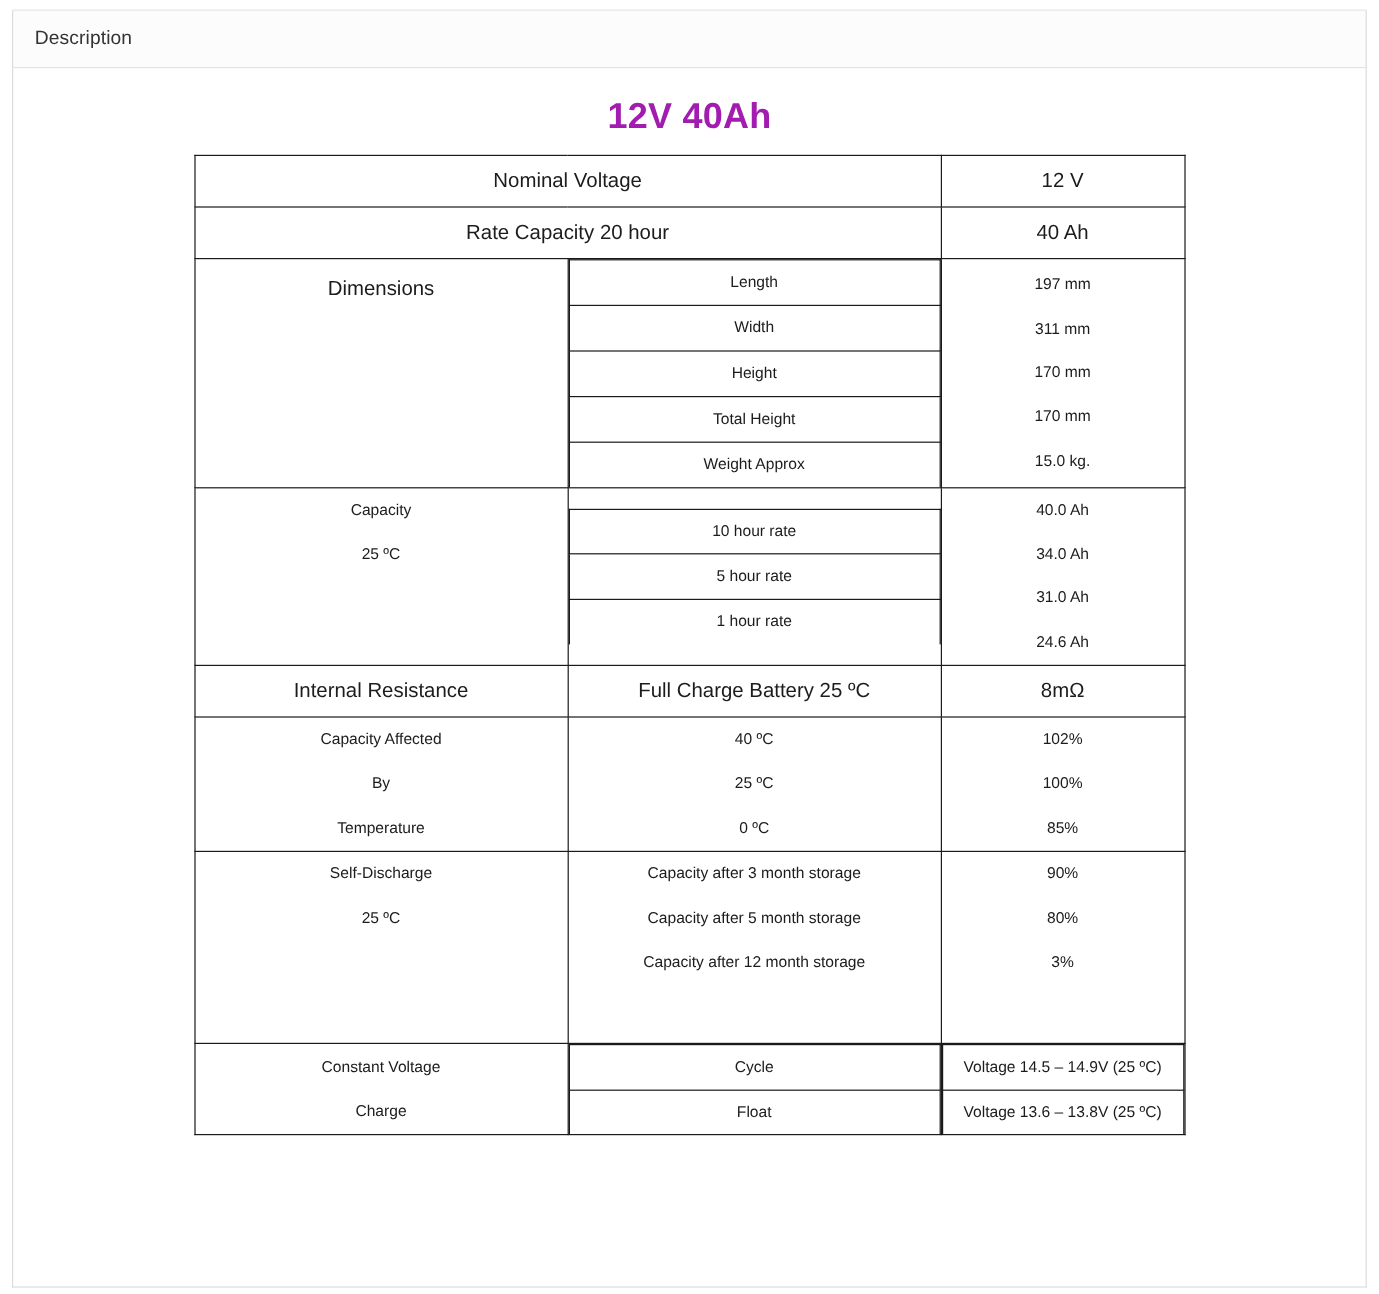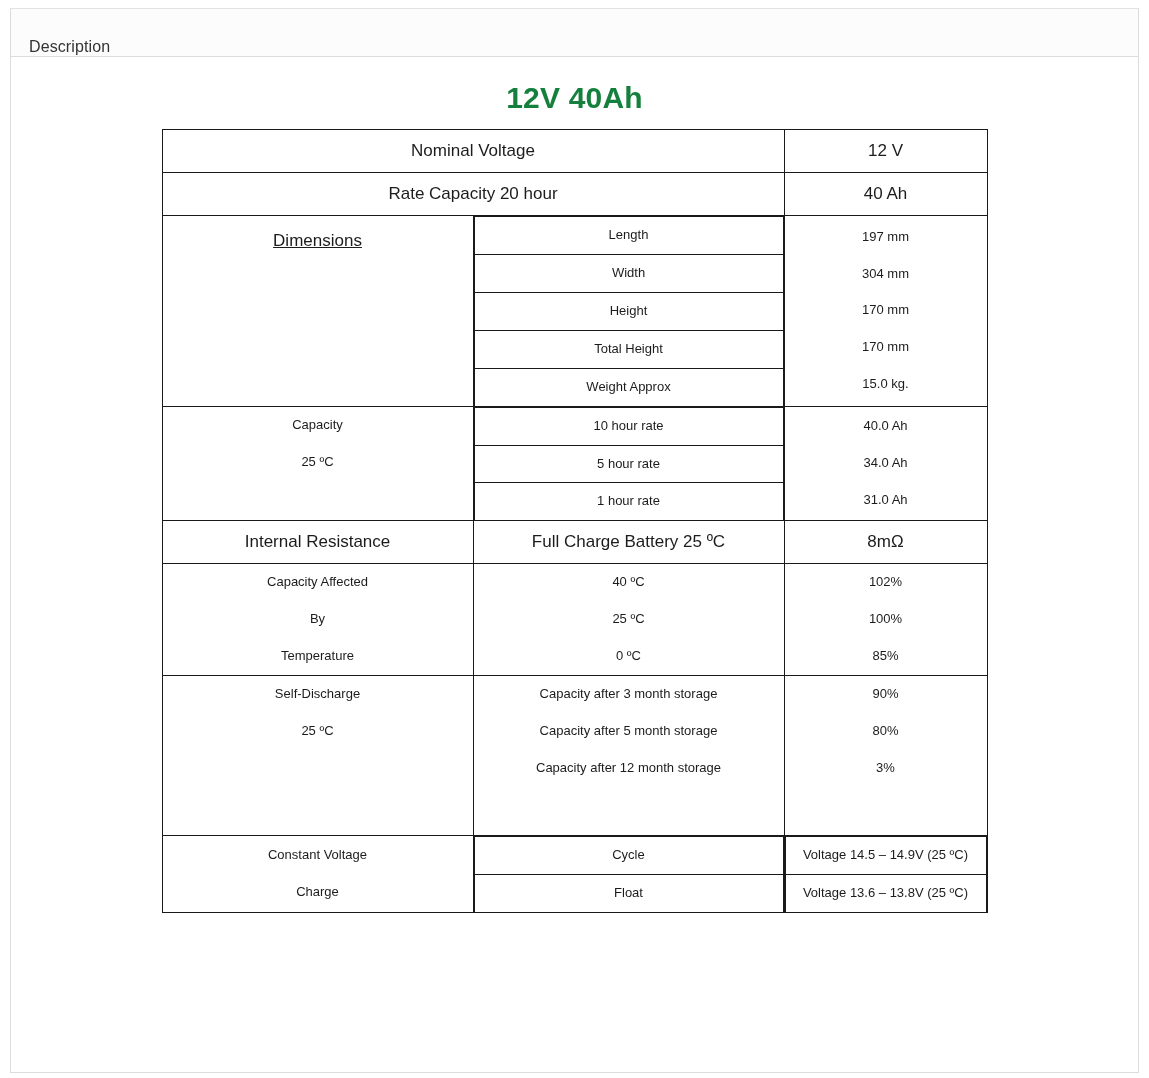--- a/index.html
+++ b/index.html
@@ -22,21 +22,21 @@
     border-bottom: 1px solid #e2e2e2;
     margin: 0 10px 0 10px;
   }
   .tab-bar {
     margin: 0 10px;
     border: 1px solid #dcdcdc;
     border-top: none;
     background: #fcfcfc;
     height: 48px;
     display: flex;
-    align-items: flex-end;
+    align-items: center;
     box-sizing: border-box;
   }
   .tab-label {
     font-size: 16px;
     color: #333333;
     padding-left: 18px;
     letter-spacing: .1px;
   }
   .content-panel {
     margin: 0 10px;
@@ -45,21 +45,21 @@
     background: #ffffff;
     box-sizing: border-box;
     height: 1016px;
     overflow: hidden;
     padding-top: 18px;
   }
   .doc-title {
     text-align: center;
     font-size: 30px;
     font-weight: bold;
-    color: #15803d;
+    color: #a21caf;
     margin: 6px 0 14px 0;
     letter-spacing: .2px;
   }
   table.spec {
     border-collapse: collapse;
     width: 826px;
     margin: 0 auto;
     table-layout: fixed;
   }
   table.spec td {
@@ -125,21 +125,21 @@
           <td colspan="2">Nominal Voltage</td>
           <td class="val-col">12 V</td>
         </tr>
 
         <tr>
           <td colspan="2">Rate Capacity 20 hour</td>
           <td class="val-col">40 Ah</td>
         </tr>
 
         <tr>
-          <td class="label-col" style="vertical-align:top; padding-top:14px;text-decoration:underline;">Dimensions</td>
+          <td class="label-col" style="vertical-align:top; padding-top:14px;">Dimensions</td>
           <td class="mid-col stack-cell">
             <table class="sub-table">
               <tbody>
                   <tr>
                     <td class="line">Length</td>
                   </tr>
               <tr>
                     <td class="line">Width</td>
                   </tr>
               <tr>
@@ -154,21 +154,21 @@
             </tbody>
               </table>
           </td>
           <td class="val-col stack-cell">
             <table class="sub-table">
               <tbody>
                   <tr>
                     <td class="line nb">197 mm</td>
                   </tr>
               <tr>
-                    <td class="line nb">304 mm</td>
+                    <td class="line nb">311 mm</td>
                   </tr>
               <tr>
                     <td class="line nb">170 mm</td>
                   </tr>
               <tr>
                     <td class="line nb">170 mm</td>
                   </tr>
               <tr>
                     <td class="line nb">15.0 kg.</td>
                   </tr>
@@ -201,20 +201,23 @@
             <table class="sub-table">
               <tbody>
                   <tr>
                     <td class="line nb">40.0 Ah</td>
                   </tr>
               <tr>
                     <td class="line nb">34.0 Ah</td>
                   </tr>
               <tr>
                     <td class="line nb">31.0 Ah</td>
+                  </tr>
+              <tr>
+                    <td class="line nb">24.6 Ah</td>
                   </tr>
             </tbody>
               </table>
           </td>
         </tr>
 
         <tr>
           <td class="label-col">Internal Resistance</td>
           <td class="mid-col">Full Charge Battery 25 ºC</td>
           <td class="val-col">8mΩ</td>

